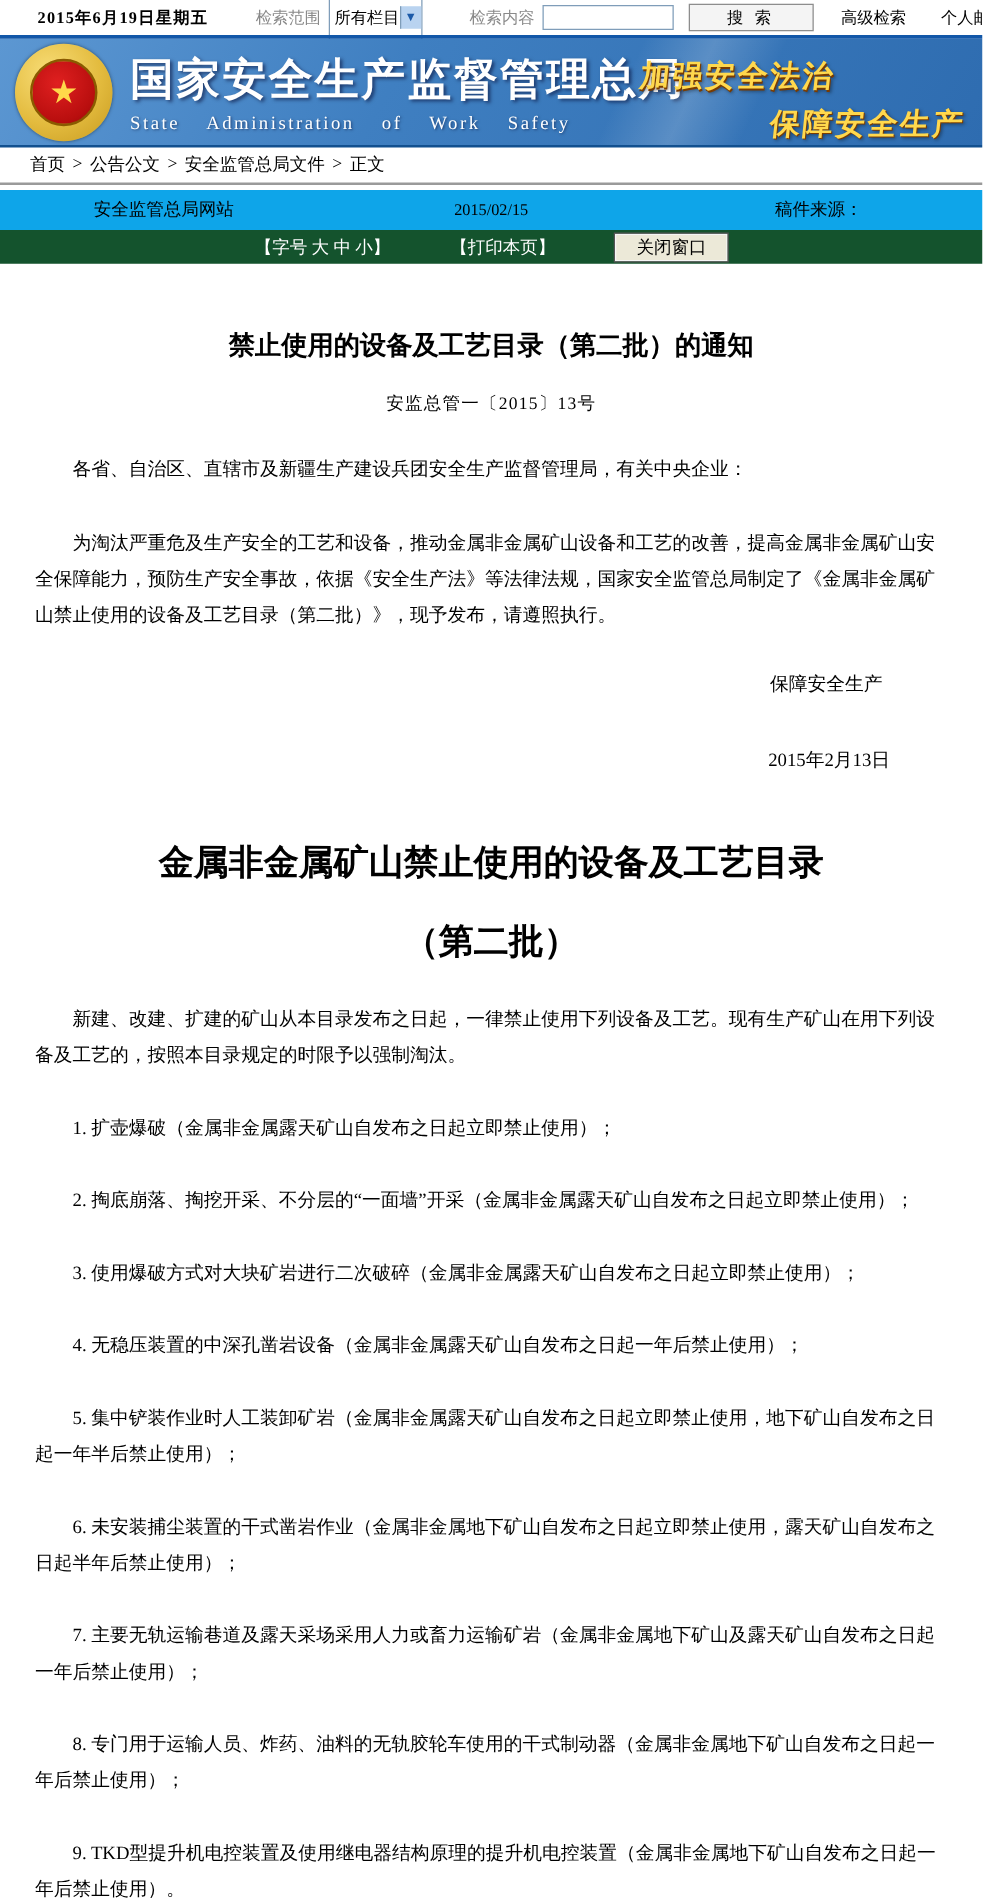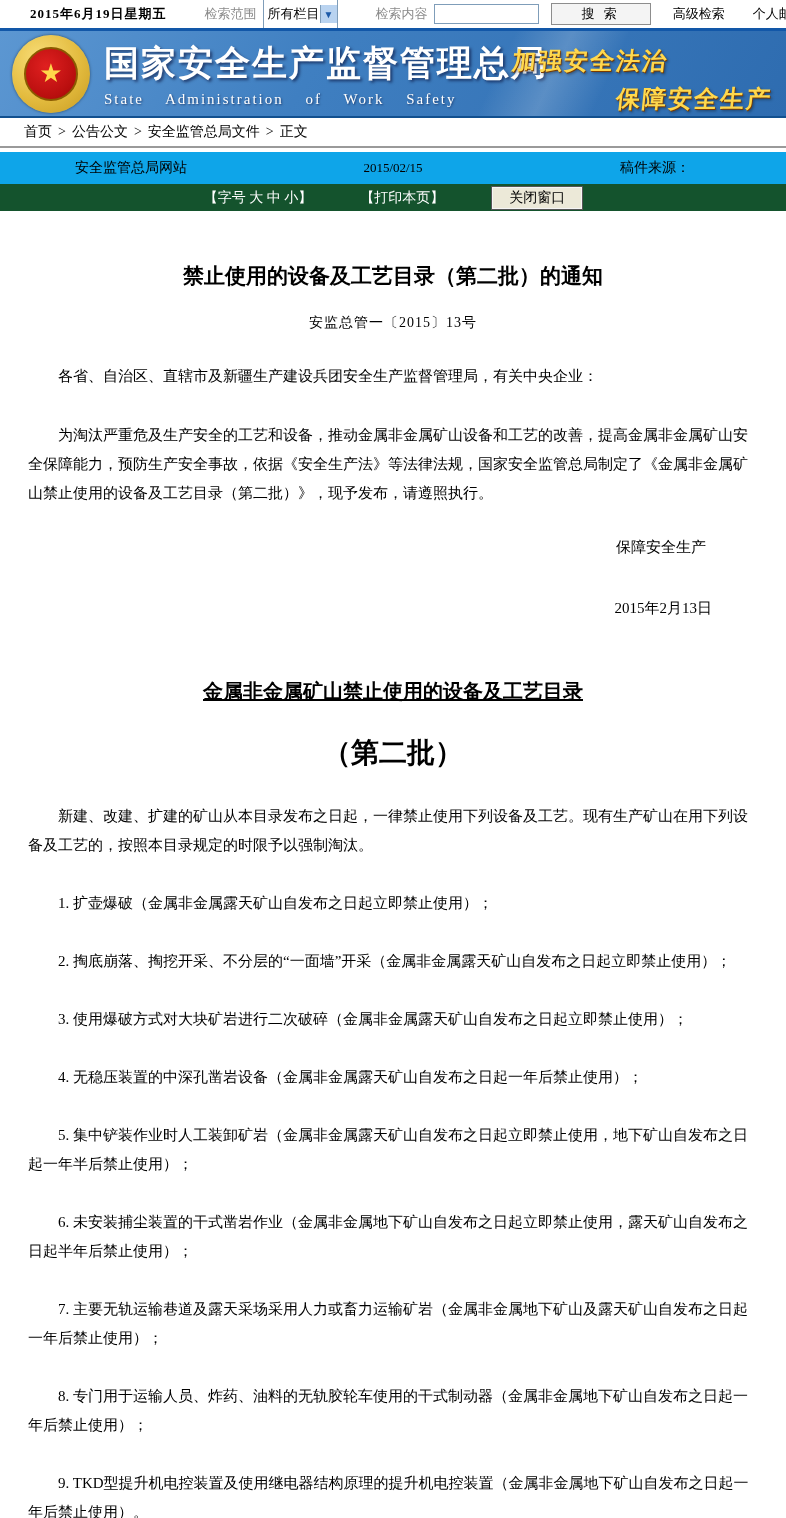--- a/index.html
+++ b/index.html
@@ -107,21 +107,21 @@
   .article { background:#fff; padding:0 28px; }
   .doc-title {
     text-align:center; font-size:21px; font-weight:bold;
     line-height:47px; margin-top:42px;
   }
   .doc-number { text-align:center; font-size:14px; margin-top:14px; letter-spacing:1px; }
   .article p.para { font-size:15px; line-height:29px; margin-top:30px; text-indent:2em; }
   .sig-line { text-align:right; font-size:15px; margin-top:30px; padding-right:52px; }
   .sig-date { text-align:right; font-size:15px; margin-top:42px; padding-right:46px; }
   .doc-subtitle {
-    text-align:center; font-size:20px; font-weight:bold; margin-top:58px; line-height:30px;text-decoration:underline;
+    text-align:center; font-size:28px; font-weight:bold; margin-top:58px; line-height:30px;
   }
   .doc-subtitle2 { text-align:center; font-size:28px; font-weight:bold; margin-top:28px; }
   .items-block p { font-size:15px; line-height:29px; margin-top:29px; text-indent:2em; }
 </style>
 </head>
 <body>
 
 <div class="topbar">
   <span class="date">2015年6月19日星期五</span>
   <span class="lbl">检索范围</span>

